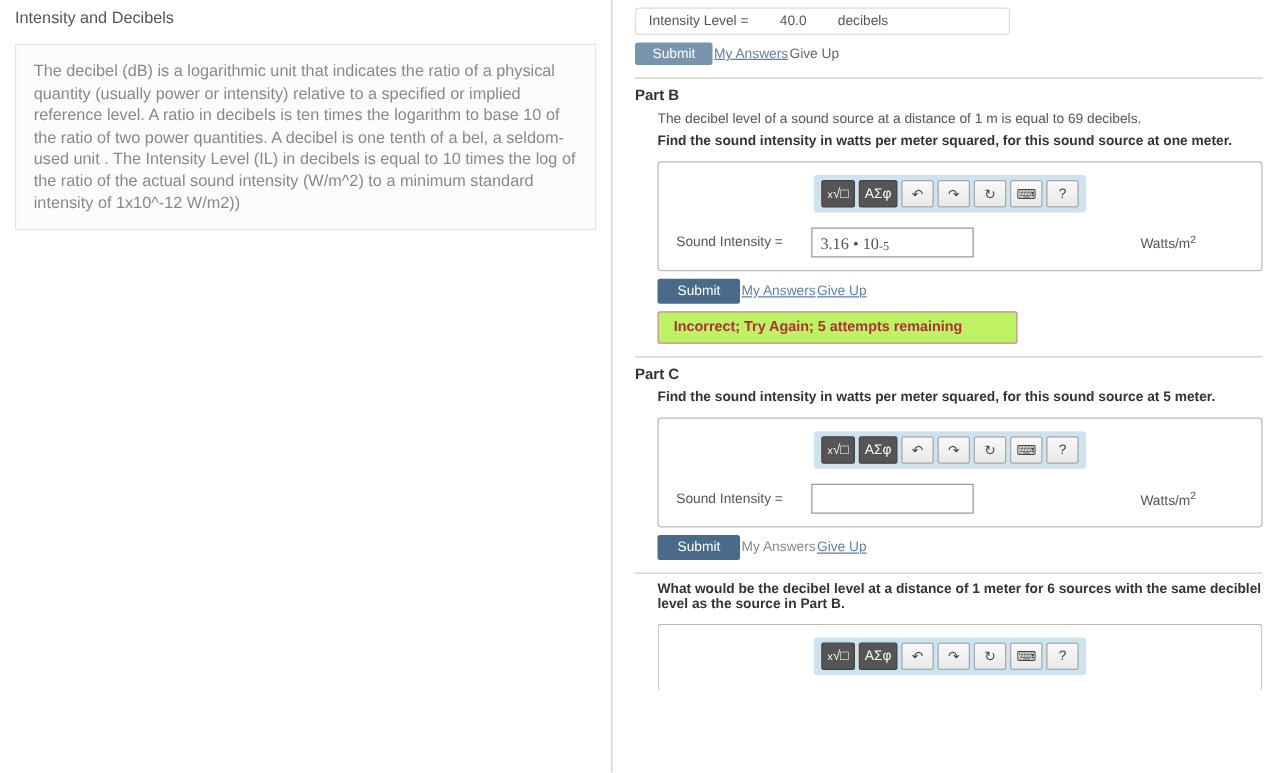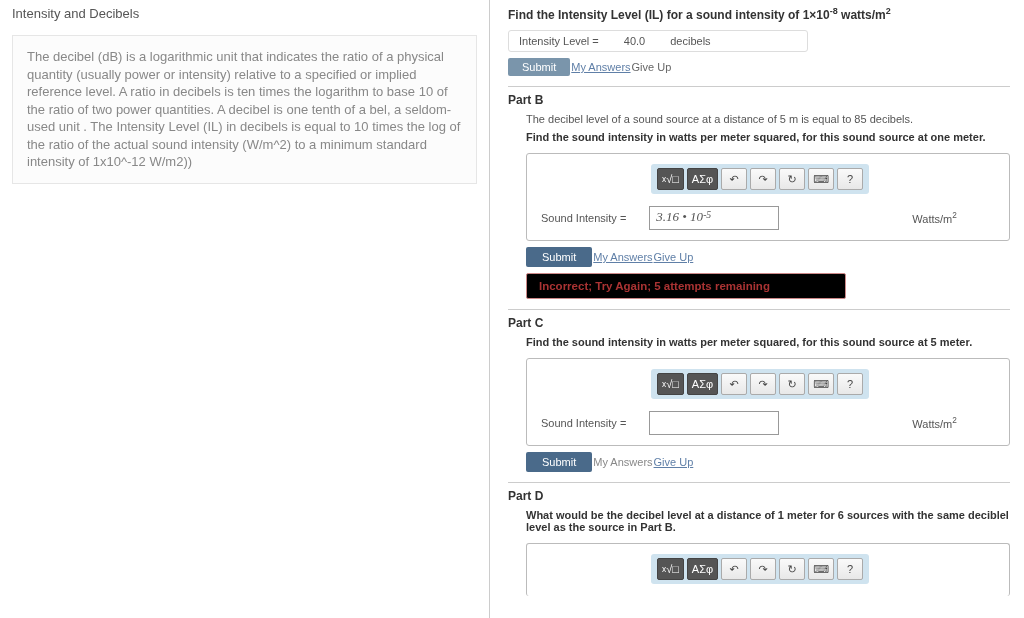--- a/index.html
+++ b/index.html
@@ -146,73 +146,72 @@
     background:#4a6a8a;
     color:#fff;
     padding:4px 16px;
     border:none;
     border-radius:2px;
     font-size:11px;
     cursor:pointer;
   }
   .feedback-box {
     border:1px solid #c88;
-    background:#000000;
+    background:#bef264;
     color:#a33;
     padding:6px 12px;
-    width: 320px;
+    width: 288px;
     border-radius:2px;
     font-size:11.5px;
     font-weight:bold;
     margin-top:6px;
     margin-bottom:10px;
   }
   sup { font-size: 0.75em; }
 </style>
 </head>
 <body>
 
 <div class="left-panel">
   <div class="left-title">Intensity and Decibels</div>
   <div class="left-box">The decibel (dB) is a logarithmic unit that indicates the ratio of a physical quantity (usually power or intensity) relative to a specified or implied reference level. A ratio in decibels is ten times the logarithm to base 10 of the ratio of two power quantities. A decibel is one tenth of a bel, a seldom-used unit . The Intensity Level (IL) in decibels is equal to 10 times the log of the ratio of the actual sound intensity (W/m^2) to a minimum standard intensity of 1x10^-12 W/m2))</div>
 </div>
 
 <div class="right-panel">
 
-  <div class="prompt-main">Find the Intensity Level (IL) for a sound intensity of 1×10<sup>-8</sup> watts/m<sup>2</sup></div>
   <div class="answer-row">
     <span>Intensity Level =</span>
     <span style="margin-left:6px;">40.0</span>
     <span style="margin-left:6px;">decibels</span>
   </div>
   <div class="submit-row">
     <button class="submit-btn">Submit</button>
     <span class="link">My Answers</span>
     <span class="link-plain">Give Up</span>
   </div>
 
   <div class="part-divider"></div>
 
   <div class="part-label">Part B</div>
   <div class="part-content">
-    <div class="part-text">The decibel level of a sound source at a distance of 5 m is equal to 85 decibels.</div>
+    <div class="part-text">The decibel level of a sound source at a distance of 1 m is equal to 69 decibels.</div>
     <div class="part-text-bold">Find the sound intensity in watts per meter squared, for this sound source at one meter.</div>
     <div class="input-box">
       <div class="toolbar">
         <span class="tool-btn dark"><sup>x</sup>√□</span>
         <span class="tool-btn dark">ΑΣφ</span>
         <span class="tool-btn">↶</span>
         <span class="tool-btn">↷</span>
         <span class="tool-btn">↻</span>
         <span class="tool-btn">⌨</span>
         <span class="tool-btn">?</span>
       </div>
       <div class="field-row">
         <span>Sound Intensity =</span>
-        <span class="text-input" style="display:inline-flex;align-items:flex-start;font-style:italic;">3.16 • 10<sup>-5</sup></span>
+        <span class="text-input" style="display:inline-flex;align-items:flex-end;">3.16 • 10<sup>-5</sup></span>
         <span class="unit">Watts/m<sup>2</sup></span>
       </div>
     </div>
     <div class="submit-row">
       <button class="submit-btn2">Submit</button>
       <span class="link">My Answers</span>
       <span class="link">Give Up</span>
     </div>
     <div class="feedback-box">Incorrect; Try Again; 5 attempts remaining</div>
   </div>
@@ -240,21 +239,20 @@
     </div>
     <div class="submit-row">
       <button class="submit-btn2">Submit</button>
       <span class="link-plain" style="color:#888;">My Answers</span>
       <span class="link">Give Up</span>
     </div>
   </div>
 
   <div class="part-divider"></div>
 
-  <div class="part-label">Part D</div>
   <div class="part-content">
     <div class="part-text-bold">What would be the decibel level at a distance of 1 meter for 6 sources with the same deciblel level as the source in Part B.</div>
     <div class="input-box" style="border-bottom:none; padding-bottom:0;">
       <div class="toolbar">
         <span class="tool-btn dark"><sup>x</sup>√□</span>
         <span class="tool-btn dark">ΑΣφ</span>
         <span class="tool-btn">↶</span>
         <span class="tool-btn">↷</span>
         <span class="tool-btn">↻</span>
         <span class="tool-btn">⌨</span>

